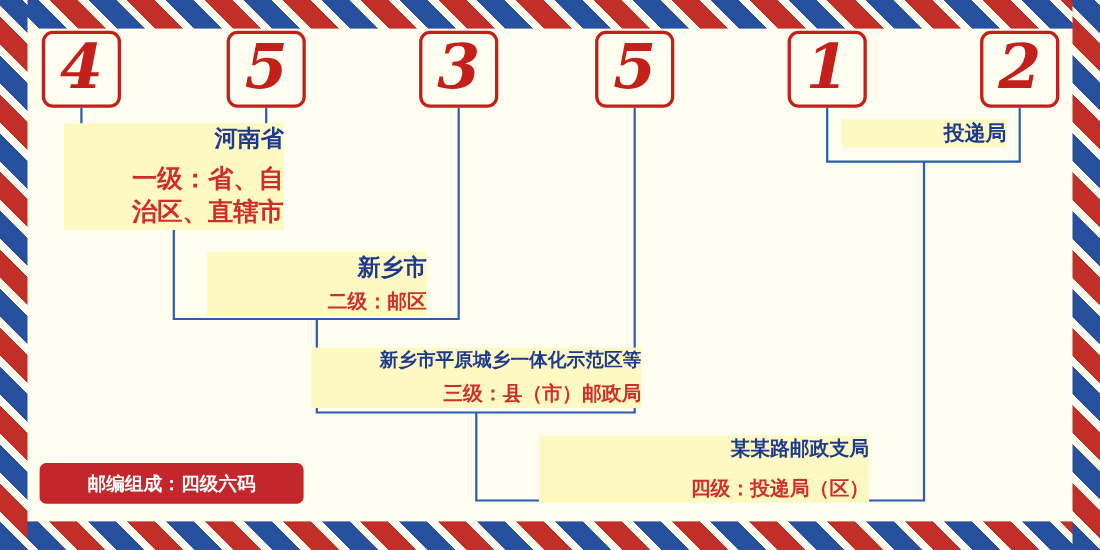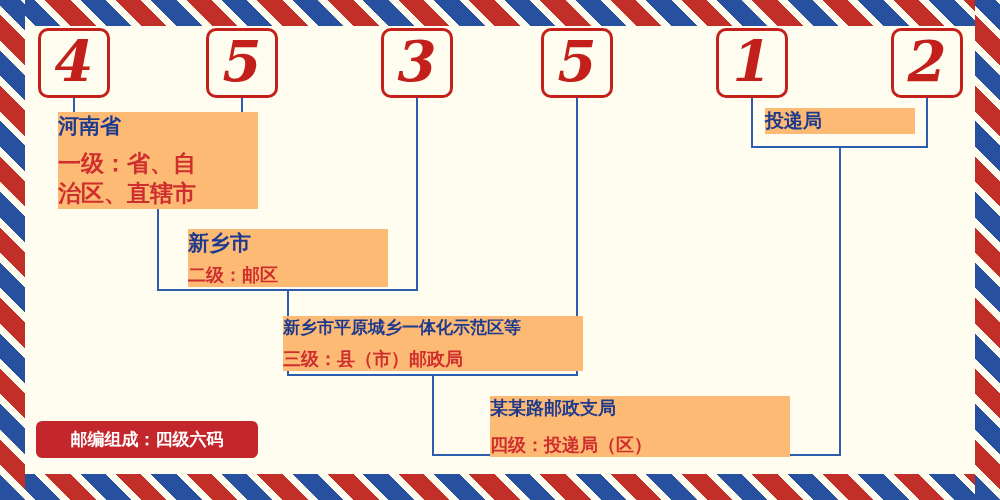--- a/index.html
+++ b/index.html
@@ -71,23 +71,23 @@
     z-index: 1;
   }
   svg.lines path {
     fill: none;
     stroke: #2b5cad;
     stroke-width: 2;
   }
 
   .label {
     position: absolute;
-    text-align: left;
+    text-align: right;
     z-index: 2;
-    background: #fdba74;
+    background: #fef9c3;
   }
   .label .title {
     font-weight: bold;
     color: #1d3a8f;
   }
   .label .desc {
     color: #cf2e2e;
     font-weight: bold;
     white-space: pre-line;
     line-height: 1.32;
@@ -108,21 +108,21 @@
   .label-l4 .title { font-size: 18px; margin-bottom: 13px; }
   .label-l4 .desc  { font-size: 18px; }
 
   .label-delivery { left: 765px; top: 108px; width: 150px; }
   .label-delivery .title { font-size: 19px; }
 
   .badge {
     position: absolute;
     left: 36px;
     top: 421px;
-    width: 222px;
+    width: 240px;
     height: 37px;
     background: #c3272b;
     border-radius: 6px;
     color: #ffffff;
     font-size: 17px;
     font-weight: bold;
     display: flex;
     align-items: center;
     justify-content: center;
     z-index: 2;

